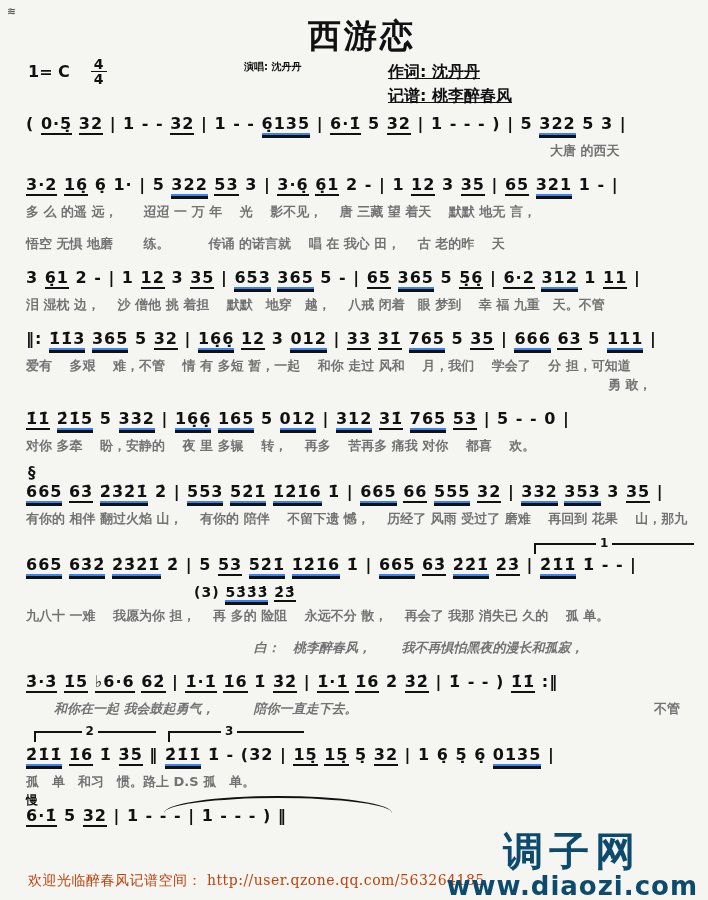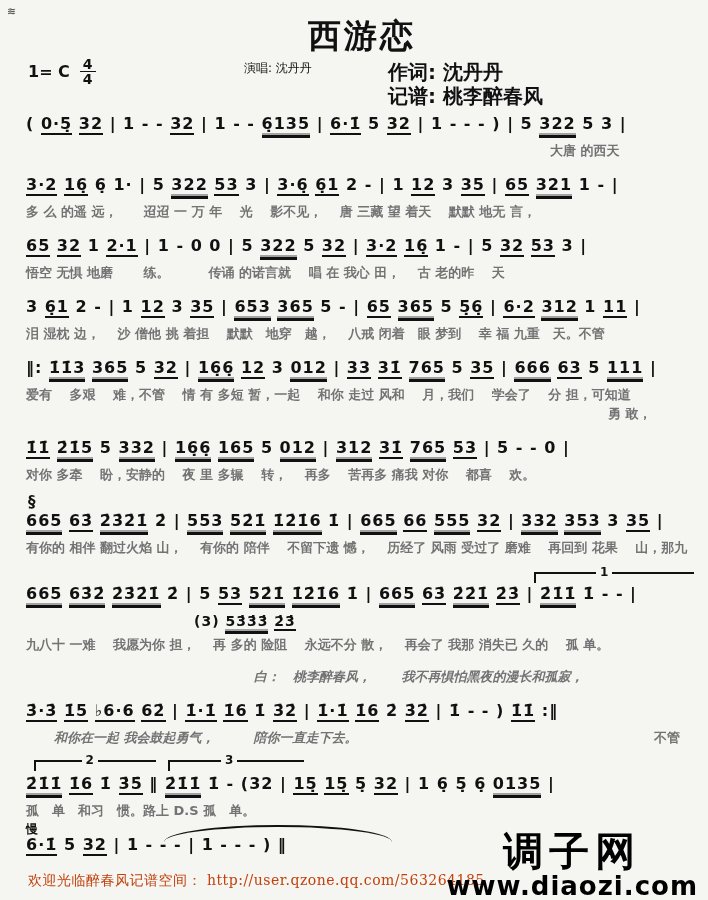--- a/index.html
+++ b/index.html
@@ -3,50 +3,50 @@
 <meta charset="utf-8">
 <style>
   html,body{margin:0;padding:0;}
   .page{position:relative;width:708px;height:900px;overflow:hidden;background:#f5f5f2;color:#111;
         font-family:"DejaVu Sans",sans-serif;}
   .artifact{position:absolute;top:5px;left:7px;font-size:11px;color:#333;}
   
   header{position:relative;height:104px;}
   h1{margin:0;position:absolute;top:14px;left:16px;right:0;text-align:center;
      font-size:33px;font-weight:900;letter-spacing:3px;}
-  .keysig{position:absolute;top:57px;left:28px;font-size:16px;font-weight:700;display:flex;align-items:center;gap:10px;}
+  .keysig{position:absolute;top:57px;left:28px;font-size:16px;font-weight:700;display:flex;align-items:center;gap:21px;}
   .meter{display:inline-flex;flex-direction:column;align-items:center;line-height:1;}
   .meter i{font-style:normal;font-size:14px;font-weight:700;padding:0 3px;}
   .meter i.den{border-top:1.5px solid #111;}
-  .singer{position:absolute;top:60px;left:244px;font-size:12px;font-weight:400;}
-  .rightcredits{position:absolute;top:60px;left:388px;font-size:20px;font-weight:700;line-height:24px;}
+  .singer{position:absolute;top:60px;left:244px;font-size:10px;font-weight:700;}
+  .rightcredits{position:absolute;top:60px;left:388px;font-size:16px;font-weight:700;line-height:24px;text-decoration:underline;}
   
   main{padding:8px 26px 0 26px;}
   .system{position:relative;margin-bottom:13px;}
   .notes{font-weight:700;font-size:16px;letter-spacing:1px;white-space:nowrap;
          line-height:24px;padding-bottom:5px;font-family:"DejaVu Sans",sans-serif;}
   .beam{border-bottom:2px solid #111;}
-  .beam2{border-bottom:2px solid #a3a3a3;box-shadow:0 3px 0 #111;}
+  .beam2{border-bottom:2px solid #3b82f6;box-shadow:0 3px 0 #111;}
   .subnotes{font-weight:700;font-size:14px;letter-spacing:1px;white-space:nowrap;line-height:20px;padding-bottom:4px;}
   .lyrics{font-size:13px;font-weight:700;line-height:19px;white-space:nowrap;color:#737373;}
   .spoken{font-family:"DejaVu Serif",serif;font-style:italic;font-weight:700;}
   .lyr-right{position:absolute;right:2px;}
   .lyricsrow{position:relative;}
   .segno{position:absolute;top:-4px;left:2px;font-size:15px;font-weight:700;}
   .tempo{position:absolute;top:-12px;left:0;font-size:12px;font-weight:700;}
   .volta{position:absolute;height:9px;border-top:2px solid #111;border-left:2px solid #111;}
   .volta i{position:absolute;top:-9px;left:38%;background:#f5f5f2;padding:0 4px;
            font-style:normal;font-weight:700;font-size:12px;line-height:14px;}
   .pad-top{padding-top:12px;}
   .arc{position:absolute;top:-8px;left:138px;width:228px;height:15px;
        border-top:2px solid #111;border-radius:50% 50% 0 0 / 100% 100% 0 0;}
   
   .footer{position:absolute;left:28px;bottom:10px;font-family:"DejaVu Serif",serif;
           font-size:14px;letter-spacing:.5px;color:#c2410c;}
-  .watermark{position:absolute;right:10px;bottom:0;text-align:center;color:#000000;}
+  .watermark{position:absolute;right:10px;bottom:0;text-align:center;color:#0c4a6e;}
   .wm-name{font-size:40px;font-weight:900;letter-spacing:6px;line-height:42px;}
   .wm-url{font-size:26px;font-weight:900;letter-spacing:1px;line-height:28px;}
 </style>
 </head>
 <body>
 
 <div class="page">
   <span class="artifact">≋</span>
 
   <header>
@@ -71,21 +71,20 @@
       <div class="notes">( <span class="beam">0·5̣</span> <span class="beam">32</span> | 1 - - <span class="beam">32</span> | 1 - - <span class="beam2">6̣135</span> | <span class="beam">6·1̇</span> 5 <span class="beam">32</span> | 1 - - - ) | 5 <span class="beam2">322</span> 5 3 |</div>
       <div class="lyrics" style="margin-left:524px">大唐 的西天</div>
     </section>
 
     <section class="system">
       <div class="notes"><span class="beam">3·2</span> <span class="beam">16̣</span> 6̣ 1· | 5 <span class="beam2">322</span> <span class="beam">53</span> 3 | <span class="beam">3·6̣</span> <span class="beam">6̣1</span> 2 - | 1 <span class="beam">12</span> 3 <span class="beam">35</span> | <span class="beam">65</span> <span class="beam2">321</span> 1 - |</div>
       <div class="lyrics">多 么 的遥 远，　　迢迢 一 万 年　 光　 影不见，　 唐 三藏 望 着天　 默默 地无 言，</div>
     </section>
 
     <section class="system">
-      <div class="notes"><span class="beam">65</span> <span class="beam">32</span> 1 <span class="beam">2·1</span> | 1 - 0 0 | 5 <span class="beam2">322</span> 5 <span class="beam">32</span> | <span class="beam">3·2</span> <span class="beam">16̣</span> 1 - | 5 <span class="beam">32</span> <span class="beam">53</span> 3 |</div>
       <div class="lyrics">悟空 无惧 地磨　　 练。　　　传诵 的诺言就　 唱 在 我心 田，　 古 老的昨　 天</div>
     </section>
 
     <section class="system">
       <div class="notes">3 <span class="beam">6̣1</span> 2 - | 1 <span class="beam">12</span> 3 <span class="beam">35</span> | <span class="beam2">653</span> <span class="beam2">365</span> 5 - | <span class="beam">65</span> <span class="beam2">365</span> 5 <span class="beam">5̣6̣</span> | <span class="beam">6·2</span> <span class="beam2">312</span> 1 <span class="beam">11</span> |</div>
       <div class="lyrics">泪 湿枕 边，　 沙 僧他 挑 着担　 默默　地穿　越，　 八戒 闭着　眼 梦到　 幸 福 九重　天。不管</div>
     </section>
 
     <section class="system">
       <div class="notes">‖: <span class="beam2">1̇1̇3</span> <span class="beam2">365</span> 5 <span class="beam">32</span> | <span class="beam2">16̣6̣</span> <span class="beam">12</span> 3 <span class="beam2">012</span> | <span class="beam">33</span> <span class="beam">31̇</span> <span class="beam2">765</span> 5 <span class="beam">35</span> | <span class="beam2">666</span> <span class="beam">63</span> 5 <span class="beam2">111</span> |</div>

